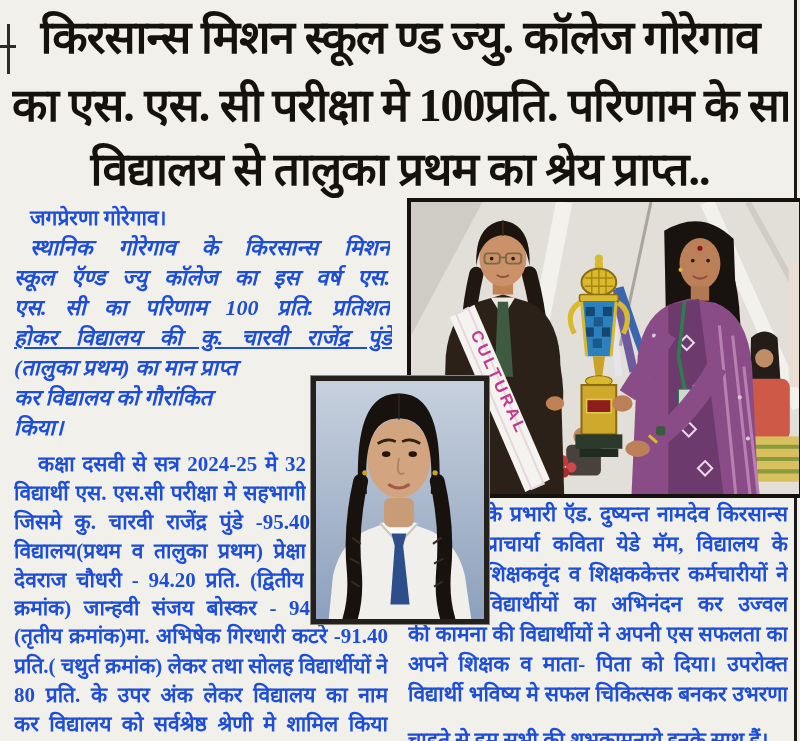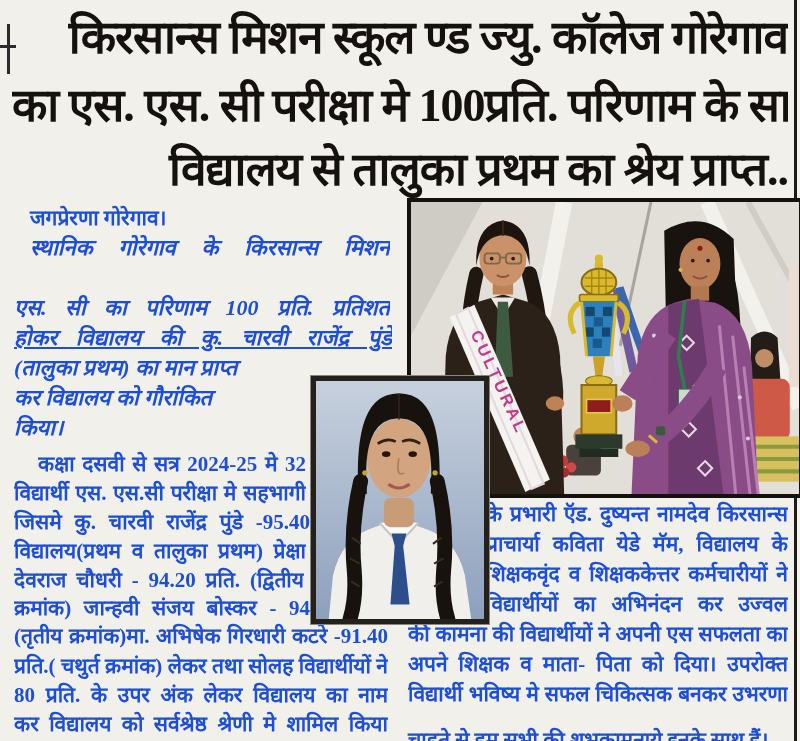--- a/index.html
+++ b/index.html
@@ -14,21 +14,21 @@
     background:#f2f0eb; color:#1b1813;
   }
   
   .reg-v { position:absolute; left:7px; top:24px; width:3px; height:50px; background:#2b2b2b; }
   .reg-h { position:absolute; left:0px; top:45px; width:16px; height:3px; background:#2b2b2b; }
   
   .rule-right { position:absolute; left:794px; top:0; width:3px; height:741px; background:#1c1a17; }
 
   .headline { position:absolute; left:12px; top:4px; width:776px; text-align:center;
     font-weight:800; color:#14110e; letter-spacing:-1px; }
-  .hl { position:absolute; left:0; width:776px; font-size:46px; line-height:56px; white-space:nowrap; overflow:hidden;text-align:right; }
+  .hl { position:absolute; left:0; width:776px; font-size:46px; line-height:56px; white-space:nowrap; overflow:hidden; }
   .hl1 { top:6px; }
   .hl2 { top:74px; }
   .hl3 { top:138px; }
 
   .ln { position:absolute; font-weight:700; font-size:21px; line-height:28px; color:#1d4ed8; }
   .nat { white-space:nowrap; }
   .jst { white-space:normal; text-align:justify; text-align-last:justify; height:29px; overflow:hidden; }
   .ital { font-style:italic; font-size:22px; }
 
   figure { margin:0; padding:0; }
@@ -54,20 +54,21 @@
   <div class="rule-right"></div>
 
   <div class="headline">
     <div class="hl hl1">किरसान्स मिशन स्कूल ण्ड ज्यु. कॉलेज गोरेगाव</div>
     <div class="hl hl2">का एस. एस. सी  परीक्षा मे 100प्रति. परिणाम के साथ</div>
     <div class="hl hl3">विद्यालय से तालुका प्रथम  का श्रेय प्राप्त..</div>
   </div>
 
   <div class="ln nat" style="left:30px; top:204px;">जगप्रेरणा गोरेगाव।</div>
   <div class="ln ital jst" style="left:30px; top:234px; width:360px;">स्थानिक गोरेगाव के किरसान्स मिशन</div>
+  <div class="ln ital jst" style="left:14px; top:264px; width:376px;">स्कूल ऍण्ड ज्यु कॉलेज का इस वर्ष एस.</div>
   <div class="ln ital jst" style="left:14px; top:294px; width:376px;">एस. सी  का परिणाम 100 प्रति. प्रतिशत</div>
   <div class="ln ital jst" style="left:14px; top:324px; width:378px;text-decoration:underline;">होकर विद्यालय की कु.  चारवी राजेंद्र पुंडे</div>
   <div class="ln ital nat" style="left:14px; top:354px;">(तालुका प्रथम) का मान प्राप्त</div>
   <div class="ln ital nat" style="left:14px; top:384px;">कर विद्यालय को गौरांकित</div>
   <div class="ln ital nat" style="left:14px; top:414px;">किया।</div>
 
   <div class="ln jst" style="left:38px; top:450px; width:268px;">कक्षा दसवी से सत्र 2024-25 मे 32</div>
   <div class="ln jst" style="left:14px; top:479px; width:292px;">विद्यार्थी  एस. एस.सी परीक्षा मे सहभागी हुए</div>
   <div class="ln jst" style="left:14px; top:508px; width:296px;">जिसमे  कु. चारवी राजेंद्र पुंडे -95.40 प्रति.</div>
   <div class="ln jst" style="left:14px; top:537px; width:292px;">विद्यालय(प्रथम व तालुका प्रथम) प्रेक्षा</div>

